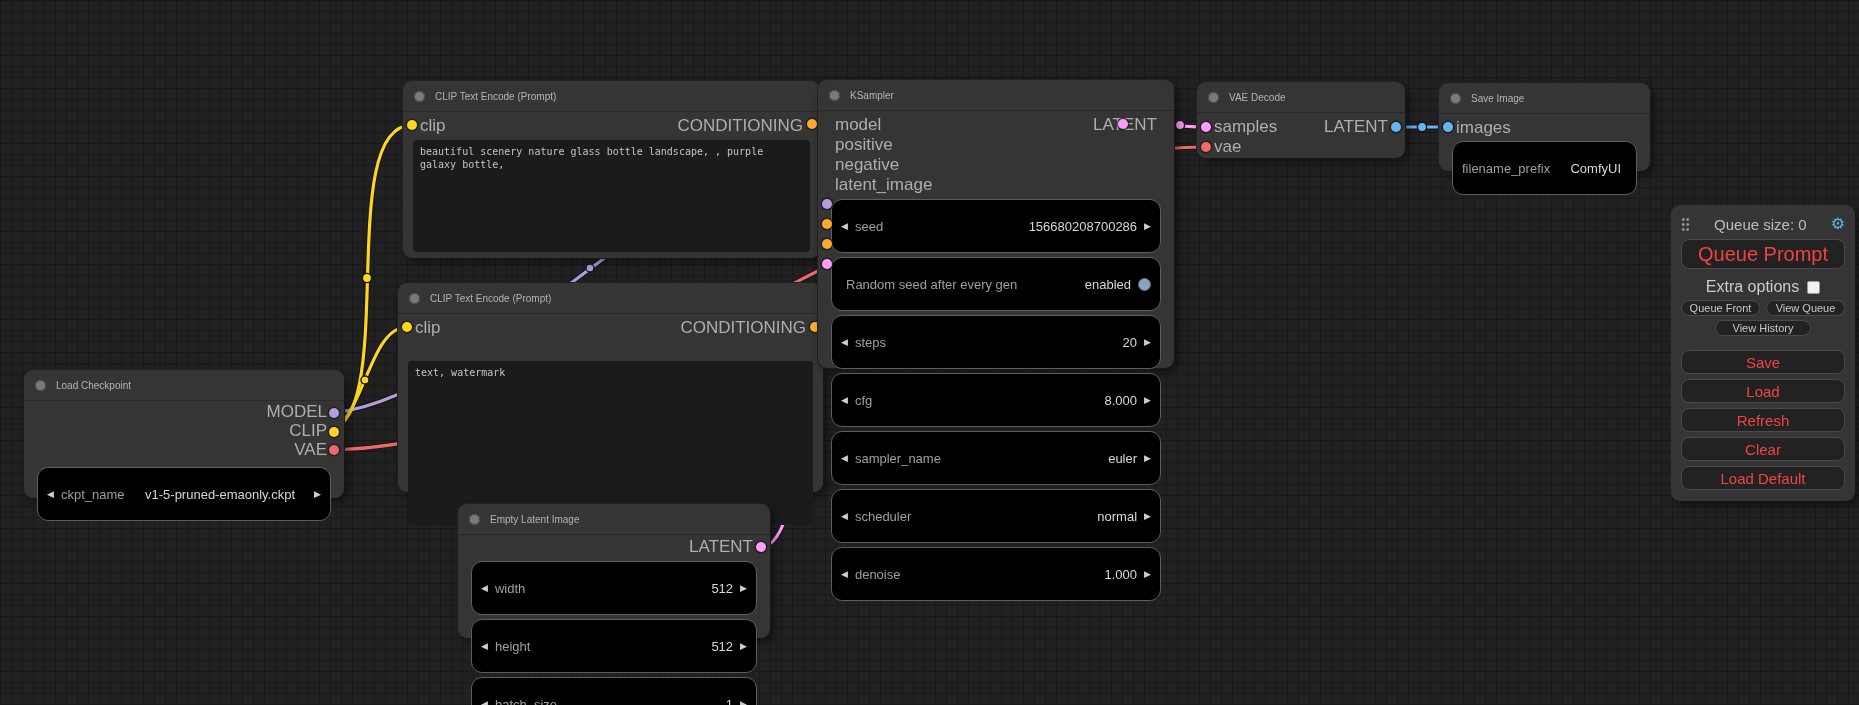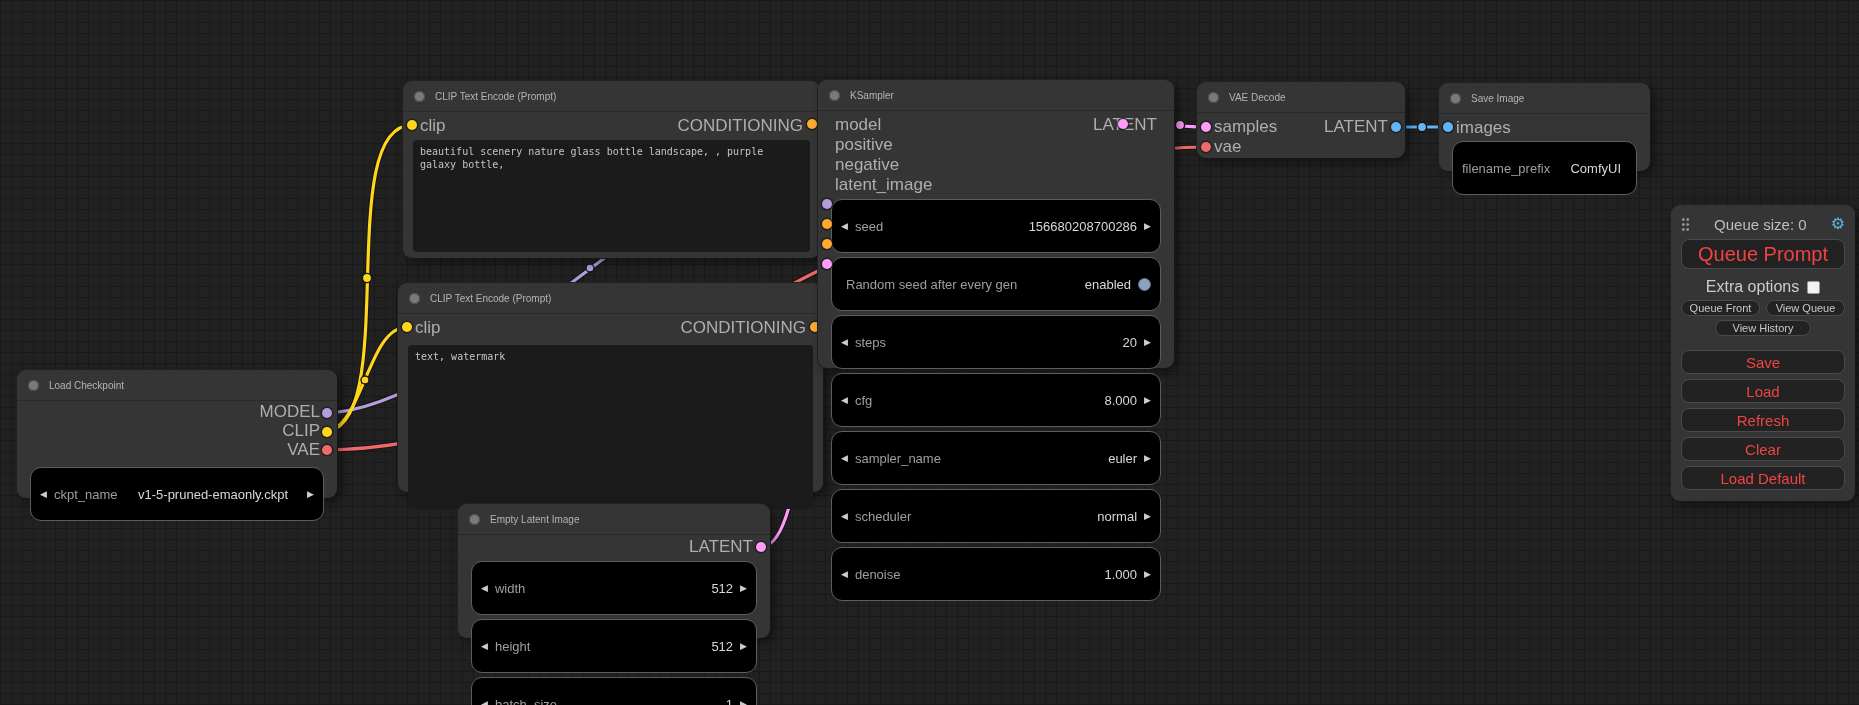--- a/index.html
+++ b/index.html
@@ -95,21 +95,21 @@
       <circle cx="365" cy="380" r="4" fill="#FFD61E"></circle>
       <circle cx="764" cy="298" r="4" fill="#F16A6A"></circle>
       <circle cx="835" cy="134" r="4.8" fill="#FFA931"></circle>
       <circle cx="836" cy="245" r="4.8" fill="#FFA931"></circle>
       <circle cx="809" cy="365" r="4" fill="#FF9CF9"></circle>
       <circle cx="1180" cy="125" r="4.6" fill="#FF9CF9"></circle>
       <circle cx="1422" cy="127" r="4.6" fill="#64B5F6"></circle>
     </g>
   </svg>
 
-  <div class="node" style="left:17px;top:370px;width:320px;height:128px;">
+  <div class="node" style="left:24px;top:370px;width:320px;height:128px;">
     <div class="ntitle">
       <span class="collapse-dot"></span>
       <span>Load Checkpoint</span>
     </div>
     <div class="row" style="height:19px;justify-content:flex-end;margin-top:1px;">
       <span class="out">MODEL</span>
     </div>
     <div class="row" style="height:19px;justify-content:flex-end;">
       <span class="out">CLIP</span>
     </div>
@@ -145,21 +145,21 @@
     <div class="ntitle">
       <span class="collapse-dot"></span>
       <span>CLIP Text Encode (Prompt)</span>
     </div>
     <div class="row" style="height:28px;">
       <span>clip</span>
       <span class="out">CONDITIONING</span>
     </div>
     <span class="dot c-clip" style="left:4px;top:39px;"></span>
     <span class="dot c-cond" style="left:412px;top:39px;"></span>
-    <div class="prompt" style="height:164px;width:405px;margin-top:3px;">text, watermark</div>
+    <div class="prompt" style="height:164px;width:405px;margin-top:19px;">text, watermark</div>
   </div>
 
   <div class="node" style="left:818px;top:80px;width:356px;height:288px;">
     <div class="ntitle">
       <span class="collapse-dot"></span>
       <span>KSampler</span>
     </div>
     <div class="row" style="height:20px;margin-top:4px;">
       <span>model</span>
       <span class="out">LATENT</span>

